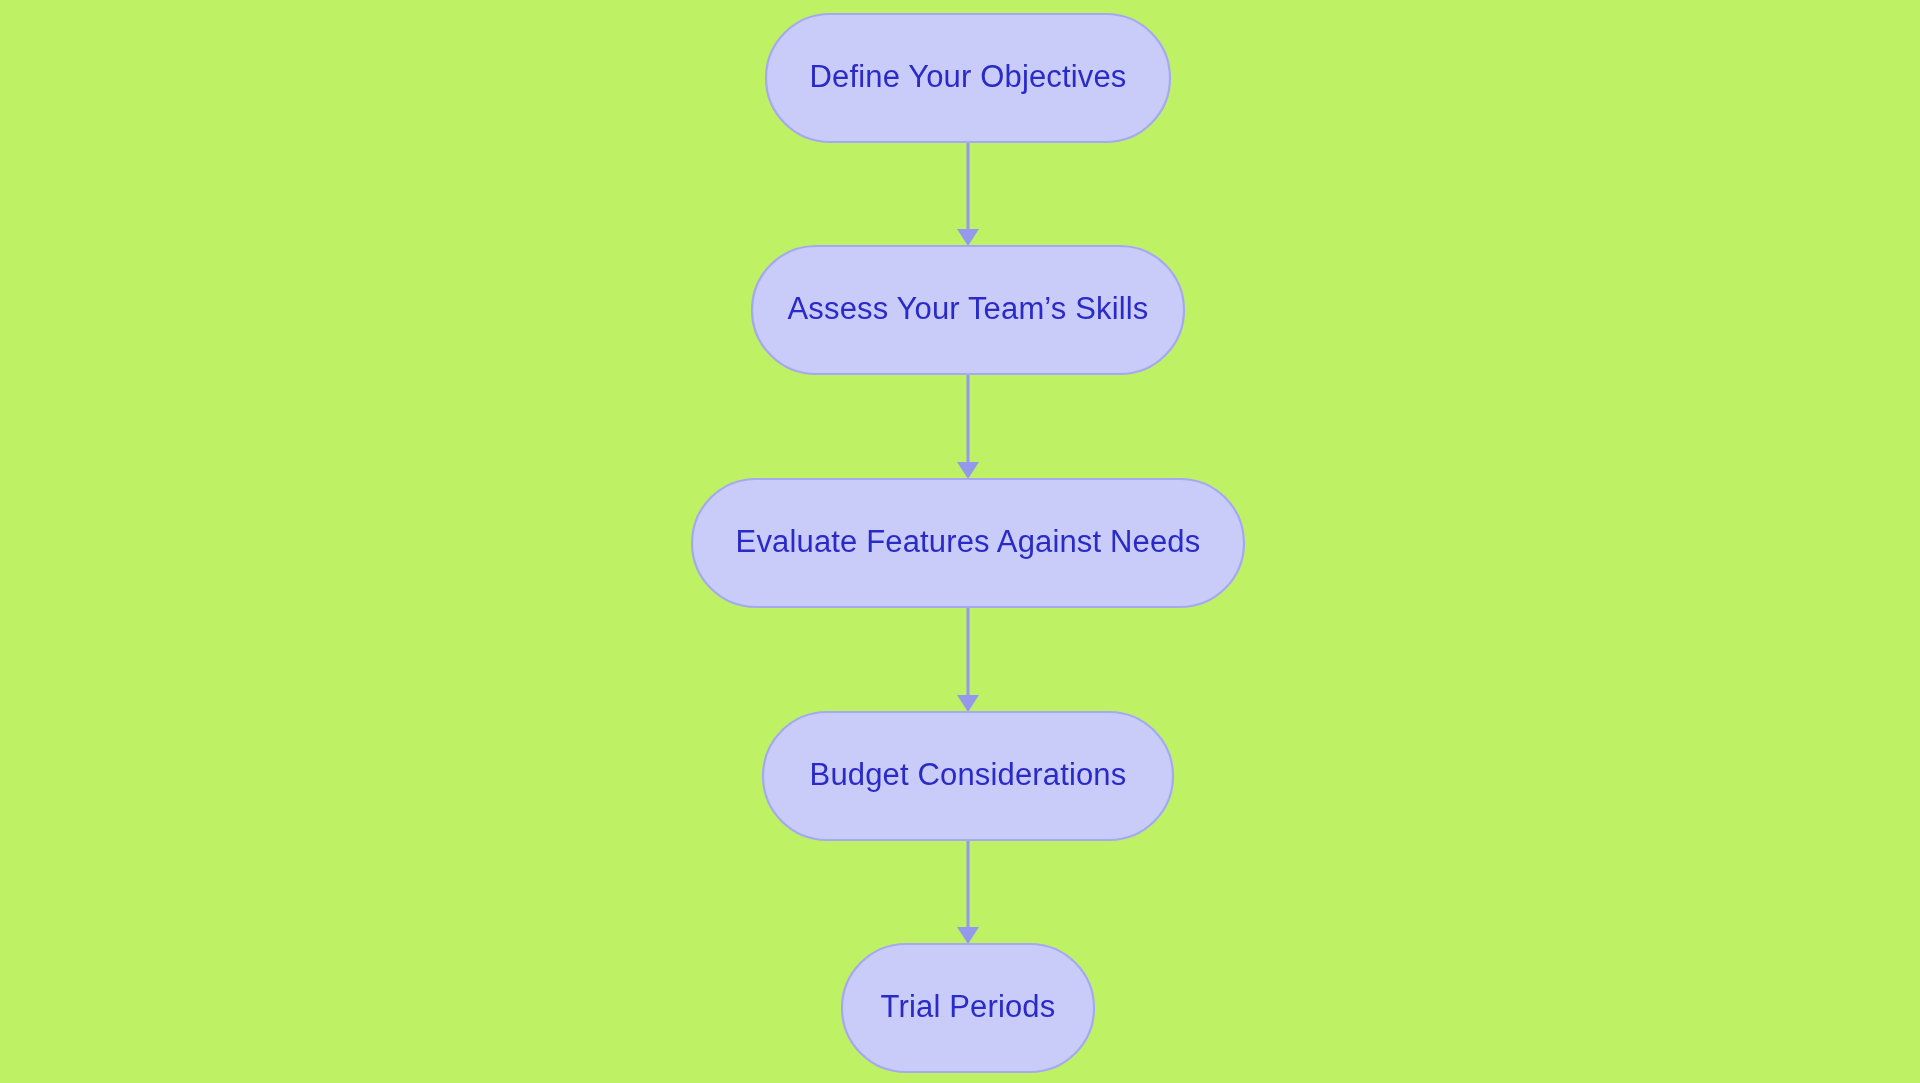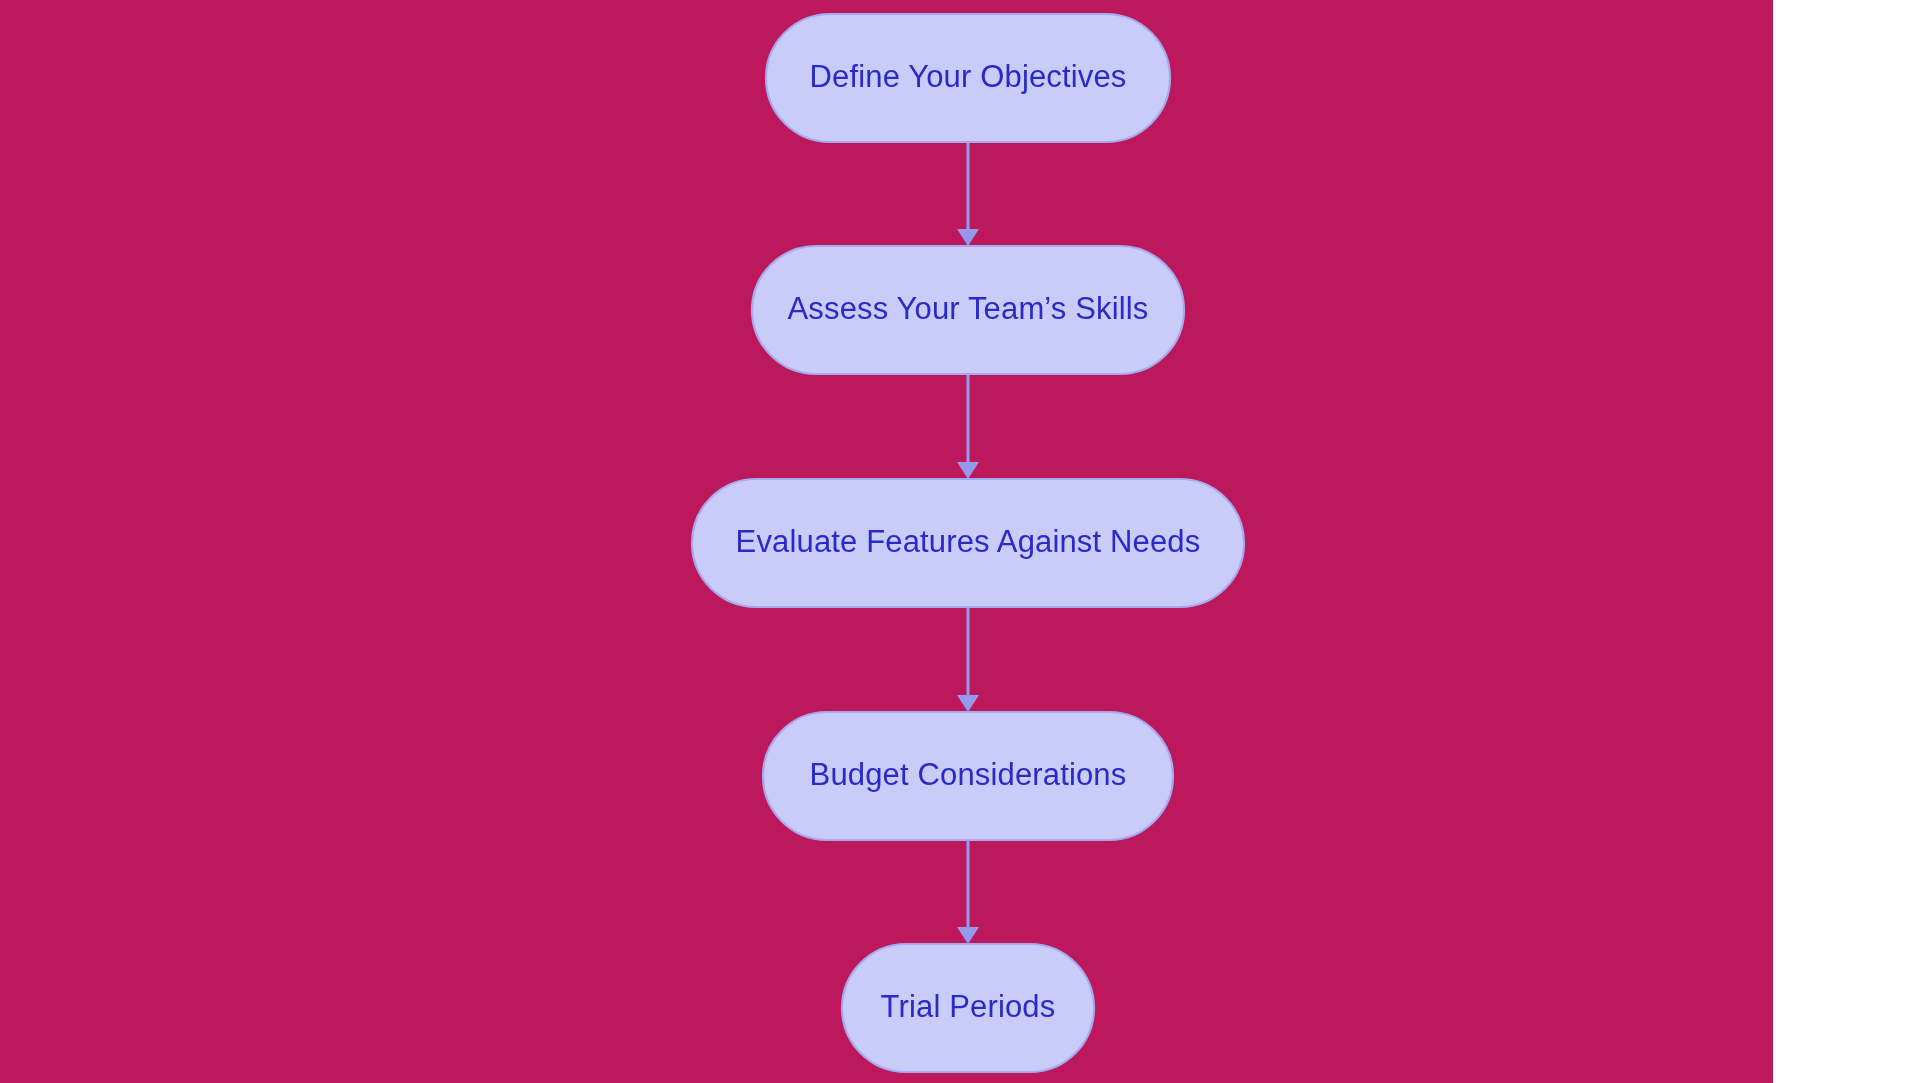--- a/index.html
+++ b/index.html
@@ -10,23 +10,23 @@
   body {
     width: 1920px;
     height: 1083px;
     background: #ffffff;
     font-family: "Liberation Sans", "DejaVu Sans", sans-serif;
     overflow: hidden;
   }
 
   #flow-root {
     position: relative;
-    width: 1773px;
+    width: 1920px;
     height: 1083px;
-    background: #be185d;
+    background: #bef264;
   }
 
   #flow-svg {
     position: absolute;
     left: 0;
     top: 0;
     width: 1920px;
     height: 1083px;
     display: block;
   }

